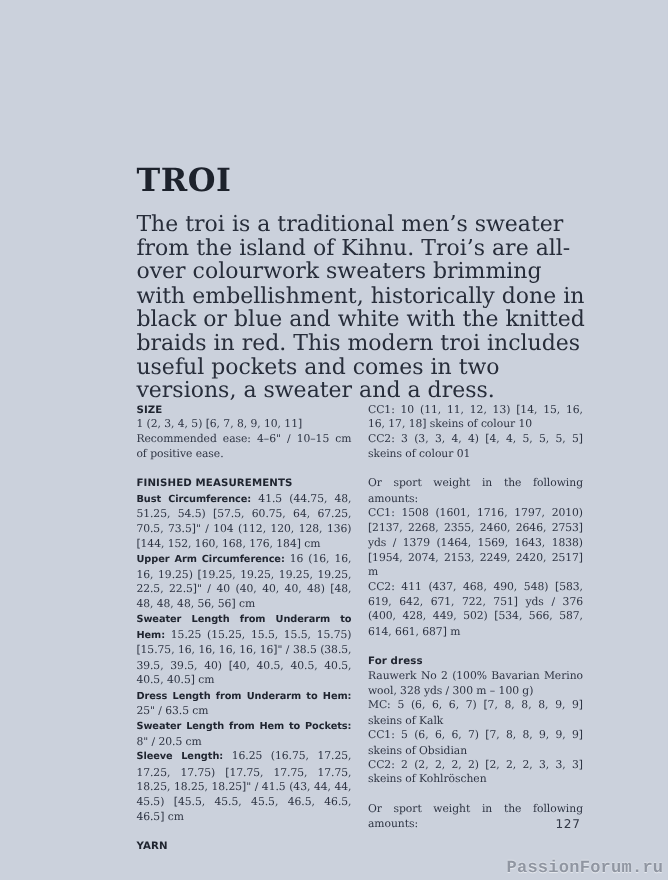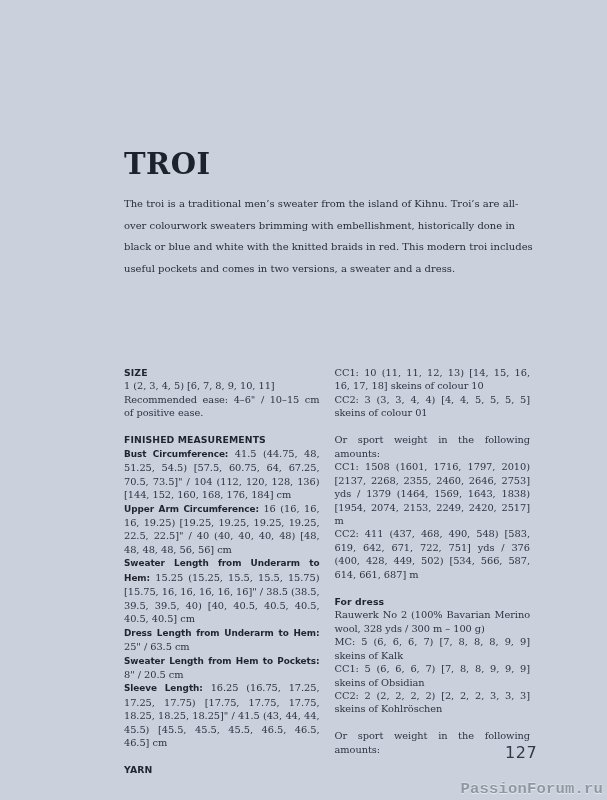--- a/index.html
+++ b/index.html
@@ -15,21 +15,21 @@
   h1.title {
     margin: 0;
     font-family: "DejaVu Serif", serif;
     font-weight: bold;
     font-size: 29px;
     letter-spacing: 0.5px;
     color: #1d222c;
   }
   p.intro {
     margin: 12px 0 0 0;
-    font-size: 10px;
+    font-size: 20px;
     line-height: 21.6px;
     color: #272d3a;
     text-align: left;
   }
   .columns {
     position: absolute;
     left: 124px; top: 366px;
     width: 406px;
     display: flex;
     gap: 15px;
@@ -55,21 +55,21 @@
     font-family: "DejaVu Sans", sans-serif;
     font-weight: bold;
     font-size: 8.9px;
     color: #1f242f;
     margin-top: 47px;
   }
   .pageno {
     position: absolute;
     top: 743px; left: 505px;
     font-family: "DejaVu Sans", sans-serif;
-    font-size: 16px;
+    font-size: 11px;
     letter-spacing: 0.6px;
     color: #333947;
   }
   .watermark {
     position: absolute;
     right: 4px; bottom: 2px;
     font-family: Liberation Mono, monospace;
     font-weight: bold;
     font-size: 15.5px;
     letter-spacing: 0.2px;

